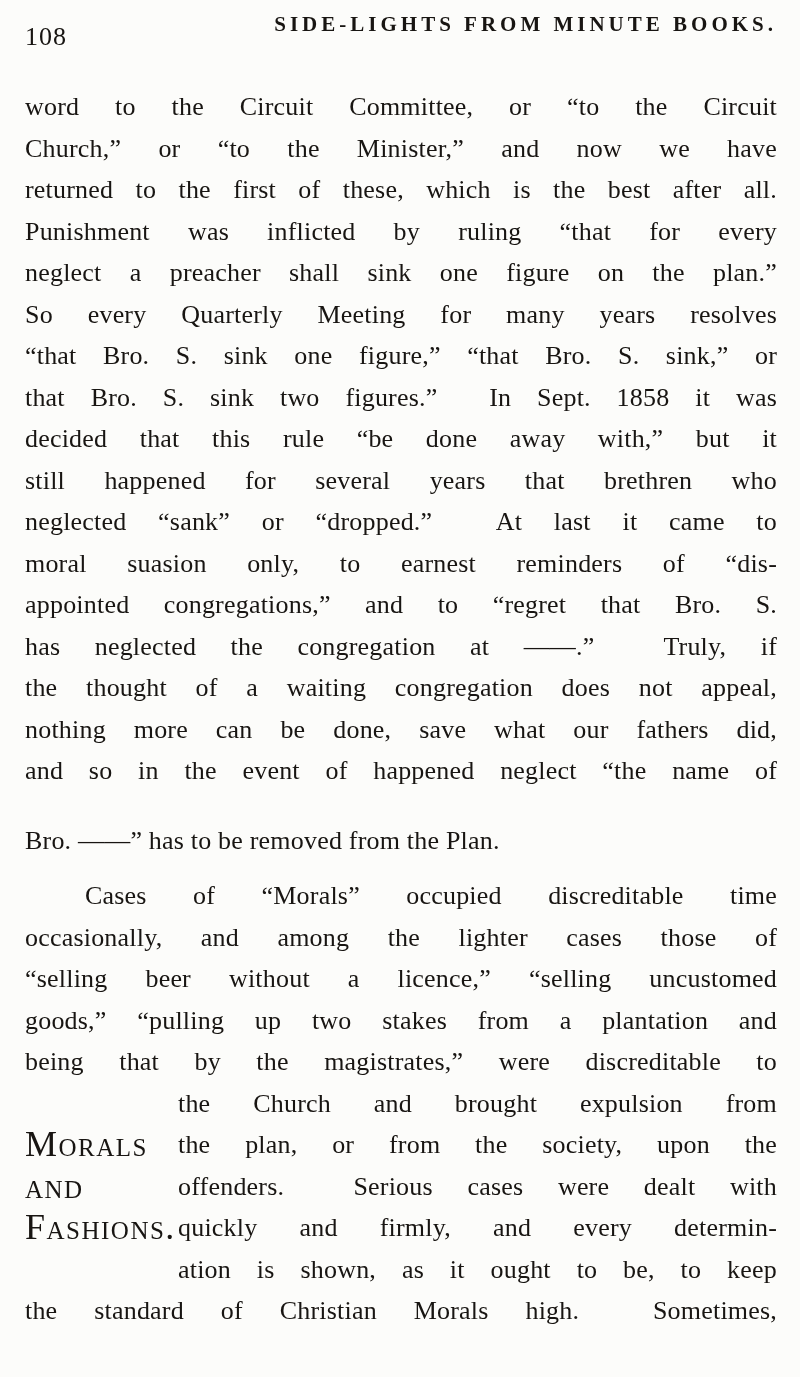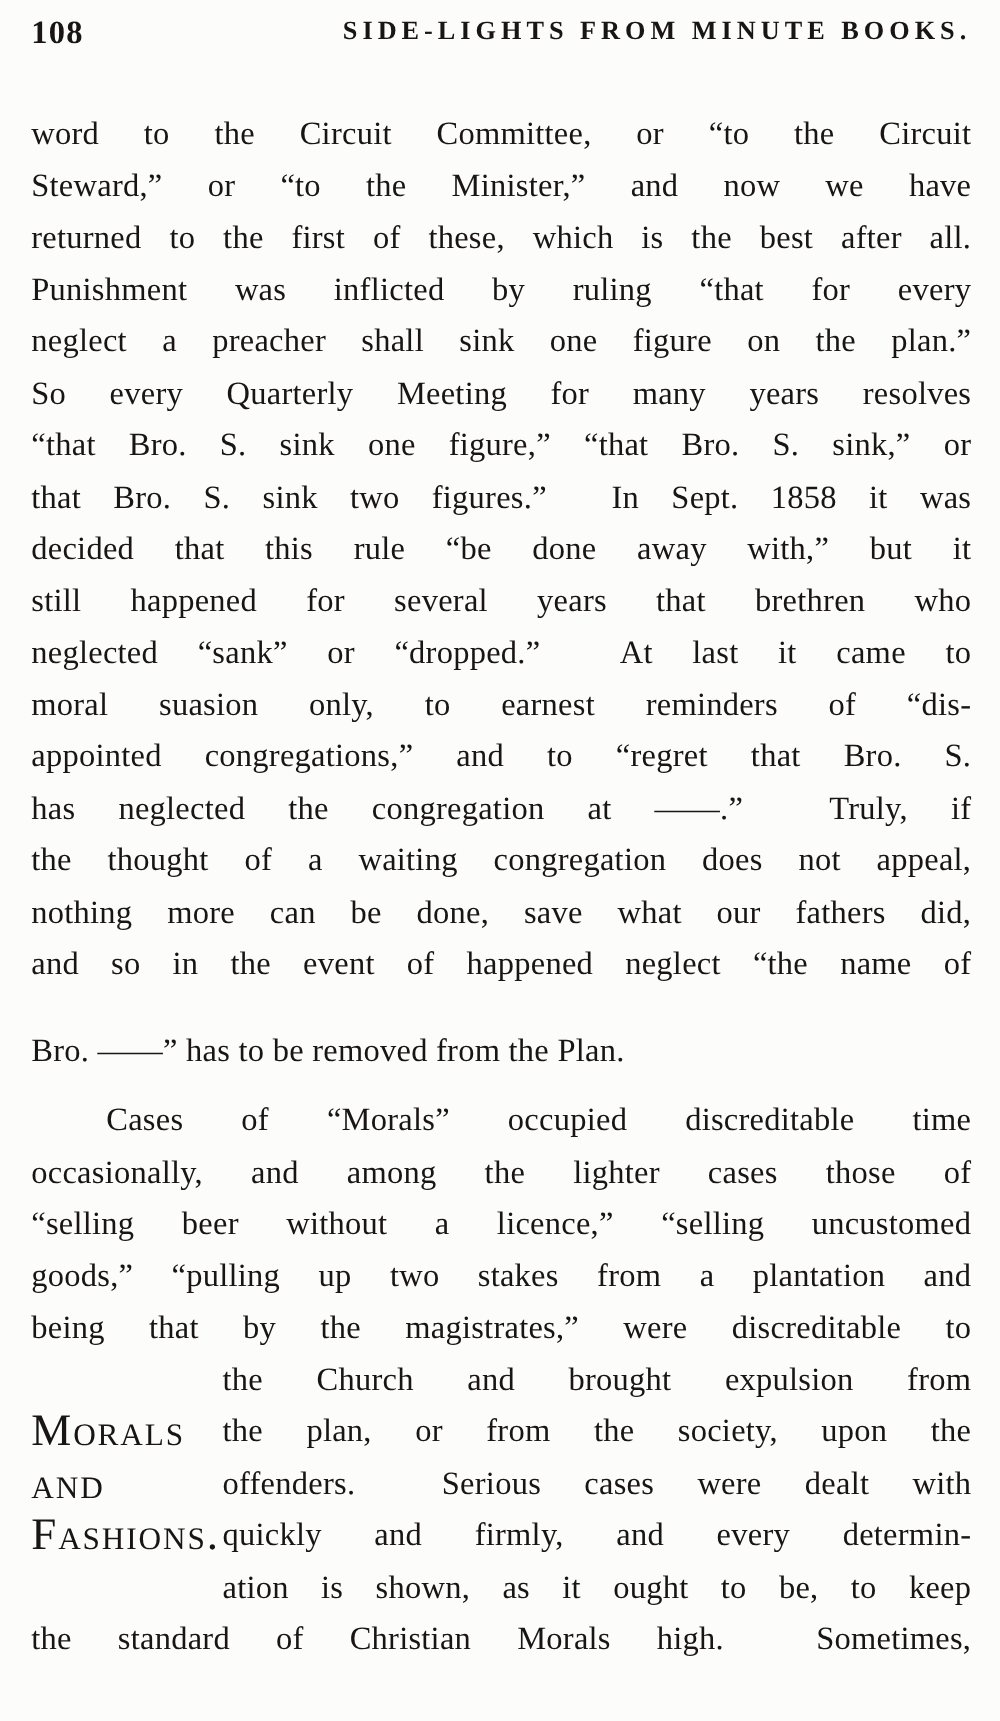--- a/index.html
+++ b/index.html
@@ -19,24 +19,23 @@
     overflow: hidden;
   }
   .page-header {
     position: relative;
     height: 32px;
     margin-bottom: 46px;
   }
   .page-number {
     position: absolute;
     left: 0;
-    top: 3px;
+    top: 14px;
     font-size: 26px;
     letter-spacing: 1px;
-    font-weight: bold;
   }
   .running-title {
     text-align: right;
     font-size: 21px;
     font-weight: bold;
     letter-spacing: 4px;
     padding-top: 4px;
     white-space: nowrap;
   }
   .para {
@@ -77,21 +76,21 @@
 
 <div class="page">
 
   <div class="page-header">
     <span class="page-number">108</span>
     <div class="running-title">SIDE-LIGHTS FROM MINUTE BOOKS.</div>
   </div>
 
   <div class="para para1">
     <div class="line"><span>word to the Circuit Committee, or “to the Circuit</span></div>
-    <div class="line"><span>Steward,” or “to the Minister,” and now we have</span></div>
+    <div class="line"><span>Church,” or “to the Minister,” and now we have</span></div>
     <div class="line"><span>returned to the first of these, which is the best after all.</span></div>
     <div class="line"><span>Punishment was inflicted by ruling “that for every</span></div>
     <div class="line"><span>neglect a preacher shall sink one figure on the plan.”</span></div>
     <div class="line"><span>So every Quarterly Meeting for many years resolves</span></div>
     <div class="line"><span>“that Bro. S. sink one figure,” “that Bro. S. sink,” or</span></div>
     <div class="line"><span>that Bro. S. sink two figures.”&nbsp;&nbsp;In Sept. 1858 it was</span></div>
     <div class="line"><span>decided that this rule “be done away with,” but it</span></div>
     <div class="line"><span>still happened for several years that brethren who</span></div>
     <div class="line"><span>neglected “sank” or “dropped.”&nbsp;&nbsp;At last it came to</span></div>
     <div class="line"><span>moral suasion only, to earnest reminders of “dis-</span></div>

